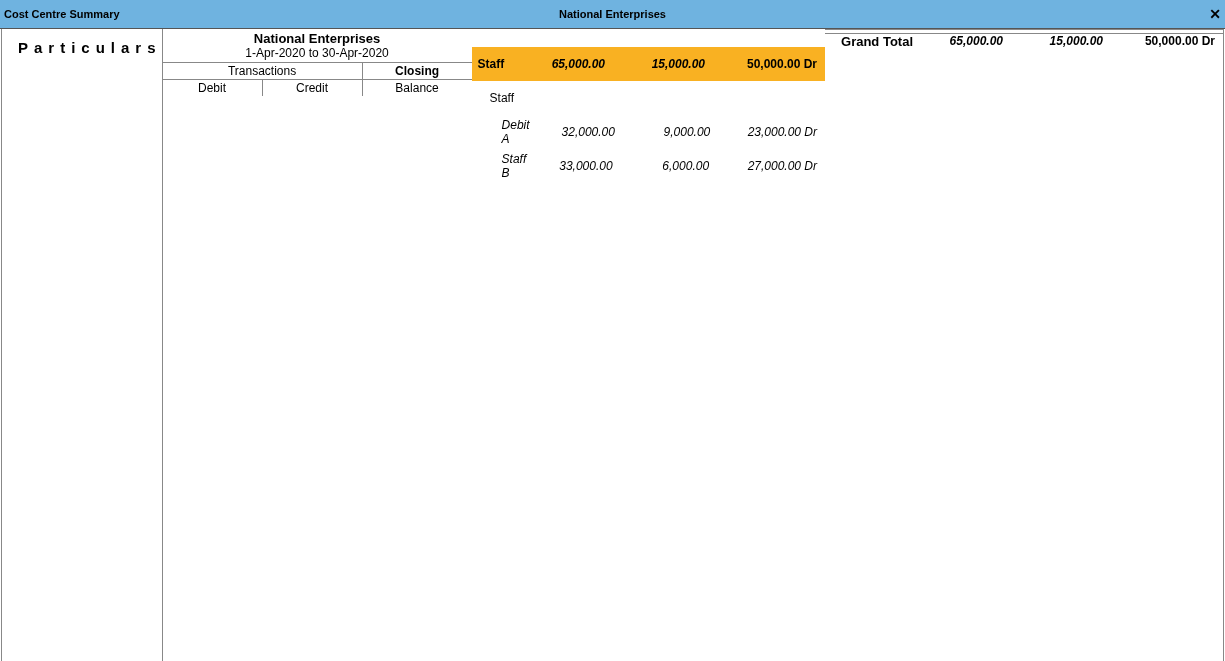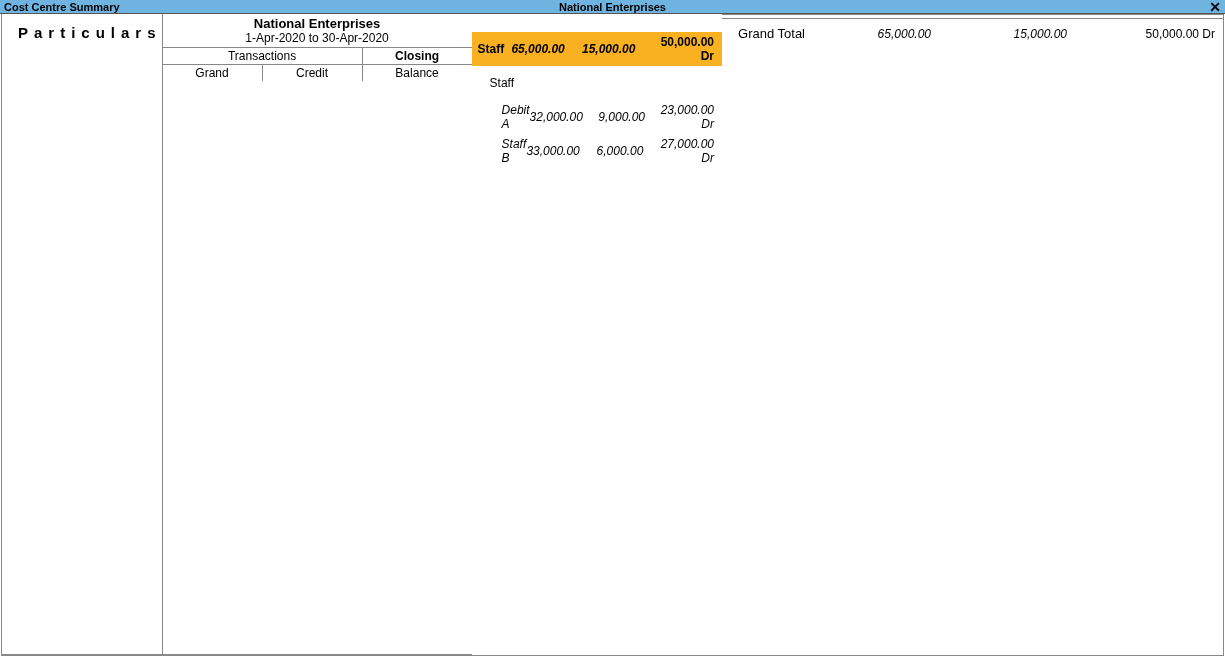--- a/index.html
+++ b/index.html
@@ -7,21 +7,21 @@
       font-family: Arial, Helvetica, sans-serif;
       font-size: 12px;
       color: #000;
       background: #fff;
       width: 1225px;
       height: 661px;
       overflow: hidden;
     }
     .titlebar {
       background: #6fb3e0;
-      height: 14px;
+      height: 29px;
       display: flex;
       align-items: center;
       position: relative;
       border-bottom: 1px solid #555;
     }
     .titlebar-left {
       position: absolute;
       left: 4px;
       font-size: 11px;
       font-weight: bold;
@@ -167,23 +167,22 @@
     .footer-area {
       border-top: 1px solid #888;
     }
     .foot-spacer {
       height: 4px;
       border-bottom: 1px solid #888;
     }
     .foot-row {
       display: flex;
       height: 22px;
-      align-items: flex-end;
-      font-weight: normal;
-      gap: 36px;
+      align-items: flex-start;
+      font-weight: bold;
     }
     .foot-row .col-debit,
     .foot-row .col-credit {
       font-style: italic;
     }
     .foot-row .col-part {
       padding-left: 16px;
       font-size: 13px;
     }
   </style>
@@ -203,21 +202,21 @@
       <div class="particulars-label">Particulars</div>
     </div>
     <div class="head-right">
       <div class="hr-company">National Enterprises</div>
       <div class="hr-period">1-Apr-2020 to 30-Apr-2020</div>
       <div class="hr-mid">
         <div class="hr-trans">Transactions</div>
         <div class="hr-close">Closing</div>
       </div>
       <div class="hr-bot">
-        <div class="hr-debit">Grand</div>
+        <div class="hr-debit">Debit</div>
         <div class="hr-credit">Credit</div>
         <div class="hr-bal">Balance</div>
       </div>
     </div>
   </div>
 
   <div class="body-area">
     <div class="spacer"></div>
 
     <div class="row highlight">

